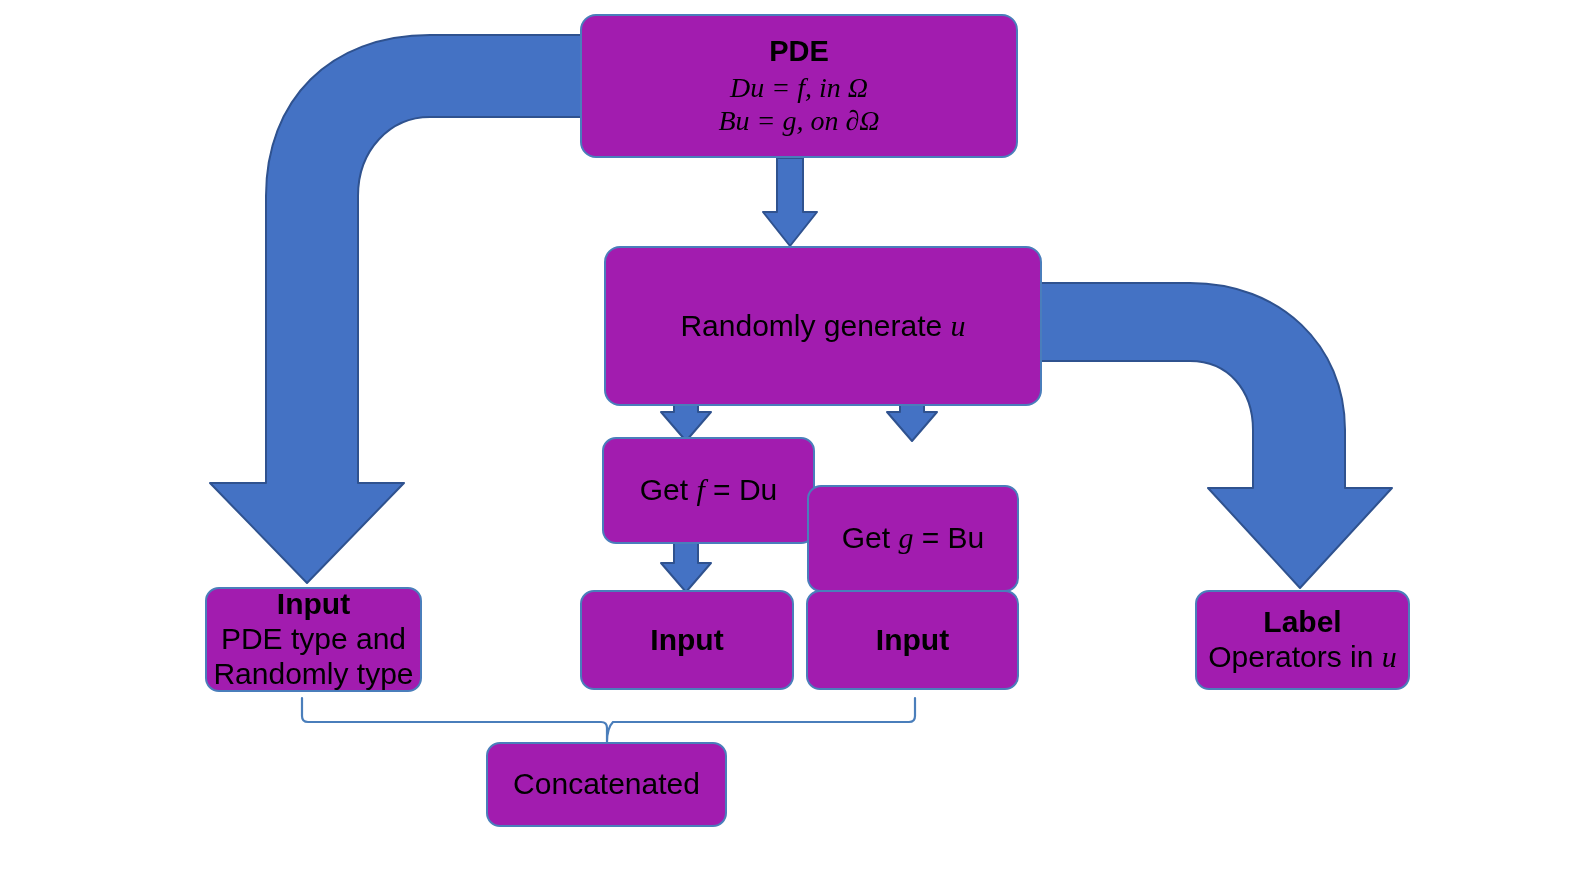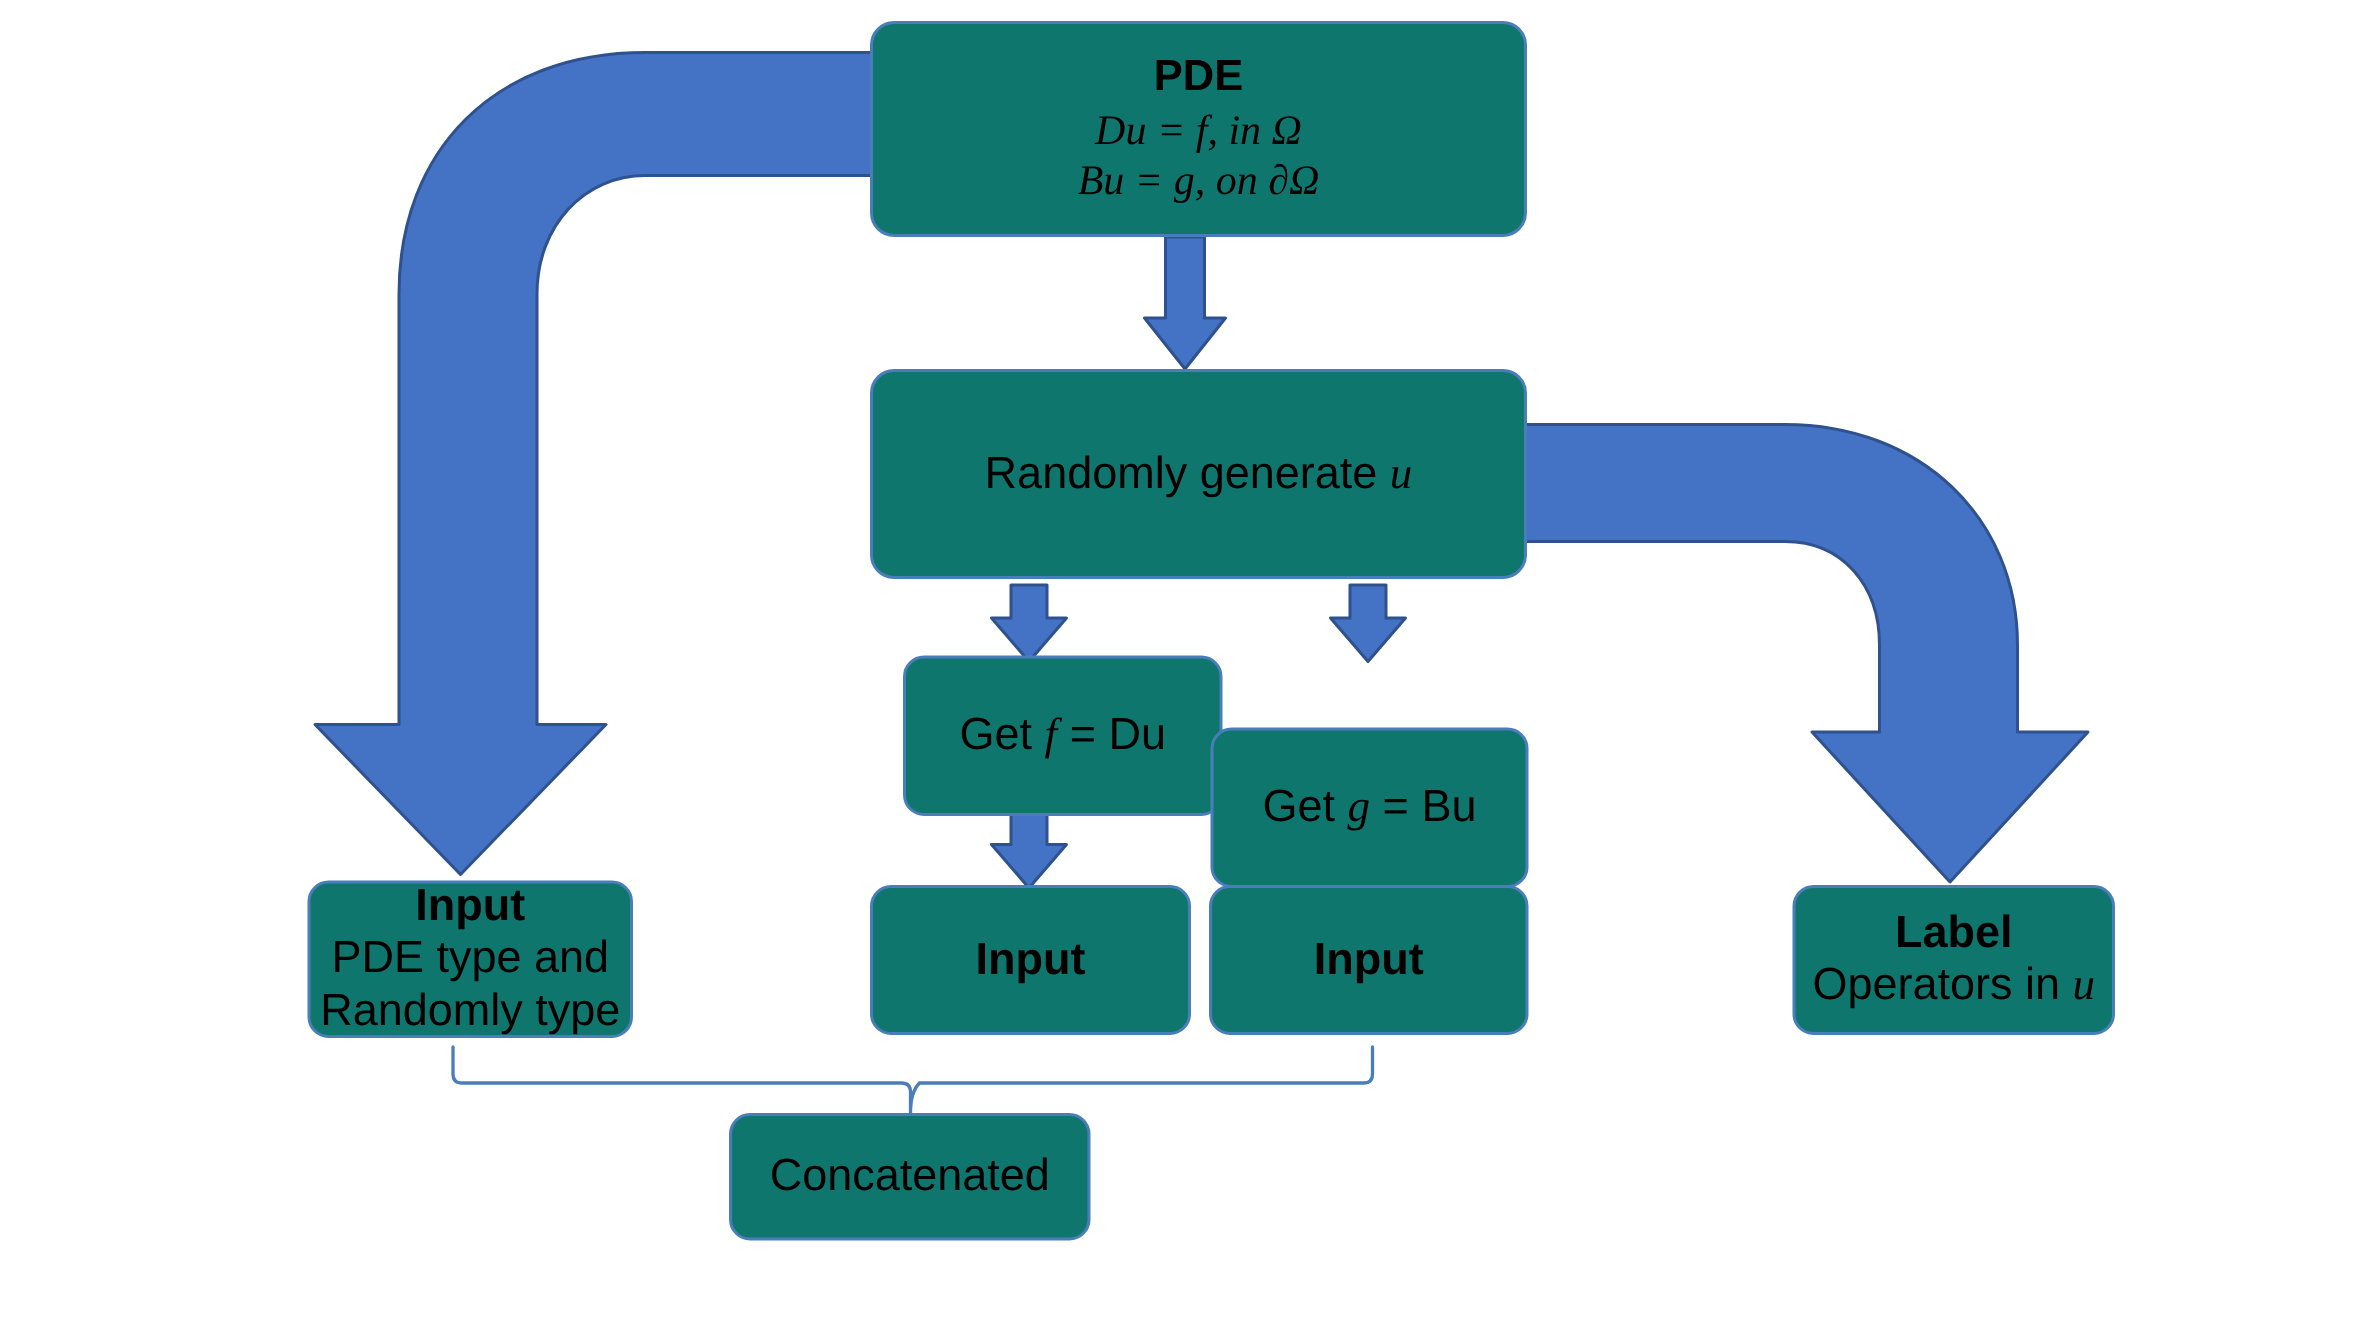--- a/index.html
+++ b/index.html
@@ -22,21 +22,21 @@
   #arrow-layer {
     position: absolute;
     left: 0;
     top: 0;
     width: 1578px;
     height: 888px;
   }
   .node {
     position: absolute;
     box-sizing: border-box;
-    background: #0f766e;
+    background: #a21caf;
     border: 2px solid #4a7ebb;
     border-radius: 14px;
     display: flex;
     flex-direction: column;
     align-items: center;
     justify-content: center;
     text-align: center;
     color: #000000;
     z-index: 5;
   }
@@ -54,21 +54,21 @@
     font-size: 28px;
     line-height: 1.18;
     white-space: nowrap;
   }
   .mi {
     font-family: "Liberation Serif", serif;
     font-style: italic;
   }
   
   #node-pde        { left: 580px;  top: 14px;  width: 438px; height: 144px; border-radius: 16px; }
-  #node-random     { left: 580px;  top: 246px; width: 438px; height: 140px; border-radius: 16px; }
+  #node-random     { left: 604px;  top: 246px; width: 438px; height: 160px; border-radius: 16px; }
   #node-get-f      { left: 602px;  top: 437px; width: 213px; height: 107px; }
   #node-get-g      { left: 807px;  top: 437px; width: 212px; height: 107px; margin-top: 48px; }
   #node-input-pde  { left: 205px;  top: 587px; width: 217px; height: 105px; }
   #node-input-f    { left: 580px;  top: 590px; width: 214px; height: 100px; }
   #node-input-g    { left: 806px;  top: 590px; width: 213px; height: 100px; }
   #node-label-u    { left: 1195px; top: 590px; width: 215px; height: 100px; }
   #node-concat     { left: 486px;  top: 742px; width: 241px; height: 85px; }
 
   #node-pde .line.bold { font-size: 29px; margin-bottom: 2px; }
   #node-random .math-line { font-size: 30px; font-family: "Liberation Sans", sans-serif; font-style: normal; }

